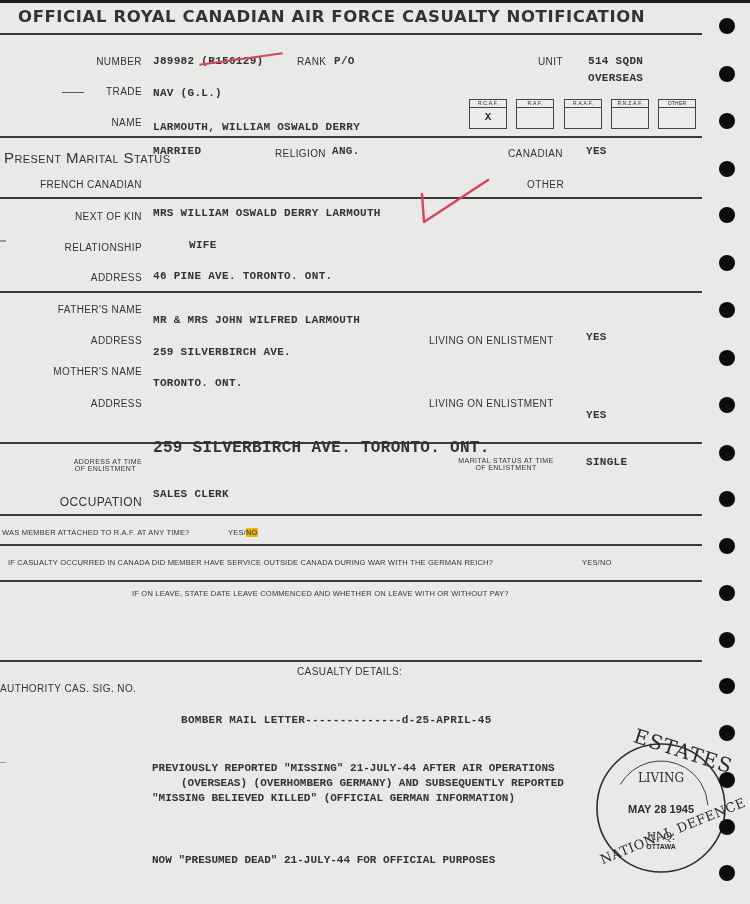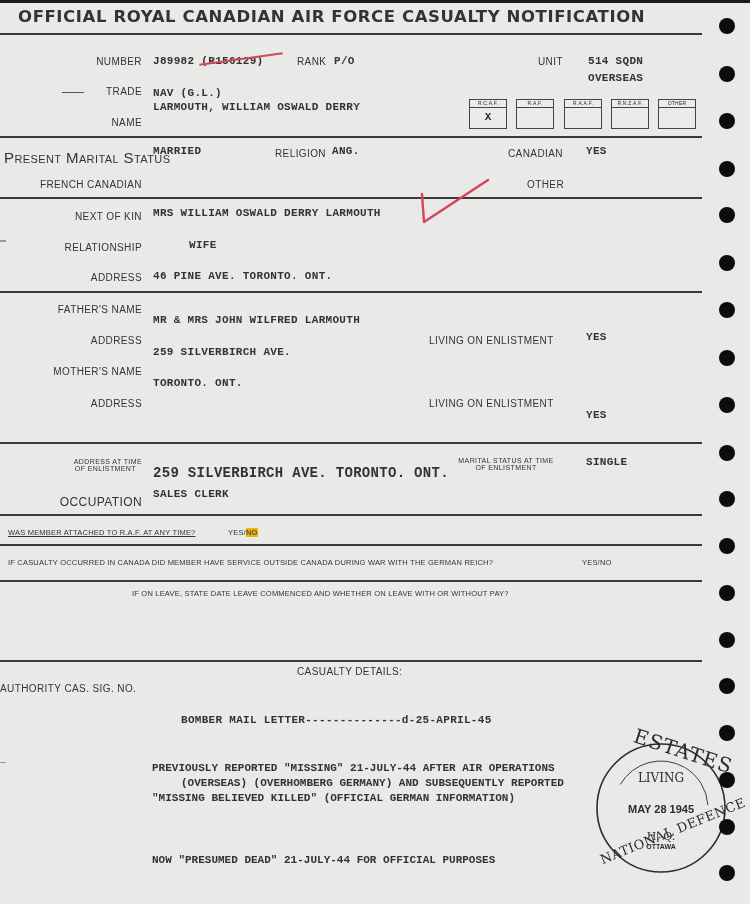--- a/index.html
+++ b/index.html
@@ -68,21 +68,21 @@
 <div class="val" style="left:334px;top:55px;">P/O</div>
 <div class="lbl" style="left:538px;top:56px;">UNIT</div>
 <div class="val" style="left:588px;top:55px;">514 SQDN</div>
 <div class="val" style="left:588px;top:72px;">OVERSEAS</div>
 
 <div style="position:absolute;left:62px;top:92px;width:22px;height:1px;background:#555;"></div>
 <div class="lbl r" style="left:60px;top:86px;width:82px;">TRADE</div>
 <div class="val" style="left:153px;top:87px;">NAV (G.L.)</div>
 
 <div class="lbl r" style="left:60px;top:117px;width:82px;">NAME</div>
-<div class="val" style="left:153px;top:101px;">LARMOUTH, WILLIAM OSWALD DERRY</div>
+<div class="val" style="left:153px;top:121px;">LARMOUTH, WILLIAM OSWALD DERRY</div>
 
 <div class="svcbox" style="left:469px;">
   <div class="hd">R.C.A.F.</div>
   <div class="mk">X</div>
 </div>
 <div class="svcbox" style="left:516px;">
   <div class="hd">R.A.F.</div>
   <div class="mk"></div>
 </div>
 <div class="svcbox" style="left:564px;">
@@ -135,32 +135,32 @@
 <div class="lbl r" style="left:20px;top:398px;width:122px;">ADDRESS</div>
 <div class="lbl" style="left:429px;top:398px;">LIVING ON ENLISTMENT</div>
 <div class="val" style="left:586px;top:409px;">YES</div>
 
 <div class="hr" style="top:442px;"></div>
 
 <div class="lbl small" style="left:56px;top:458px;width:86px;text-align:right;">
   <div>ADDRESS AT TIME</div>
   <div style="padding-right:6px;">OF ENLISTMENT</div>
 </div>
-<div class="val" style="left:153px;top:465px;font-size:14px;">259 SILVERBIRCH AVE. TORONTO. ONT.</div>
+<div class="val" style="left:153px;top:439px;font-size:16px;">259 SILVERBIRCH AVE. TORONTO. ONT.</div>
 <div class="lbl small" style="left:446px;top:457px;width:120px;">
   <div>MARITAL STATUS AT TIME</div>
   <div>OF ENLISTMENT</div>
 </div>
 <div class="val" style="left:586px;top:456px;">SINGLE</div>
 <div class="lbl r" style="left:20px;top:495px;width:122px;font-size:12px;">OCCUPATION</div>
 <div class="val" style="left:153px;top:488px;">SALES CLERK</div>
 
 <div class="hr" style="top:514px;"></div>
 
-<div class="lbl tiny" style="left:8px;top:528px;text-decoration:underline;">WAS MEMBER ATTACHED TO R.A.F. AT ANY TIME?</div>
+<div class="lbl tiny" style="left:2px;top:528px;">WAS MEMBER ATTACHED TO R.A.F. AT ANY TIME?</div>
 <div class="lbl tiny" style="left:228px;top:528px;">
   <span>YES/</span><span style="background:#eab308;color:#555;font-weight:bold;">NO</span>
 </div>
 
 <div class="hr" style="top:544px;"></div>
 <div class="lbl tiny" style="left:8px;top:558px;">IF CASUALTY OCCURRED IN CANADA DID MEMBER HAVE SERVICE OUTSIDE CANADA DURING WAR WITH THE GERMAN REICH?</div>
 <div class="lbl tiny" style="left:582px;top:558px;">YES/NO</div>
 
 <div class="hr" style="top:580px;"></div>
 <div class="lbl tiny" style="left:132px;top:589px;">IF ON LEAVE, STATE DATE LEAVE COMMENCED AND WHETHER ON LEAVE WITH OR WITHOUT PAY?</div>

